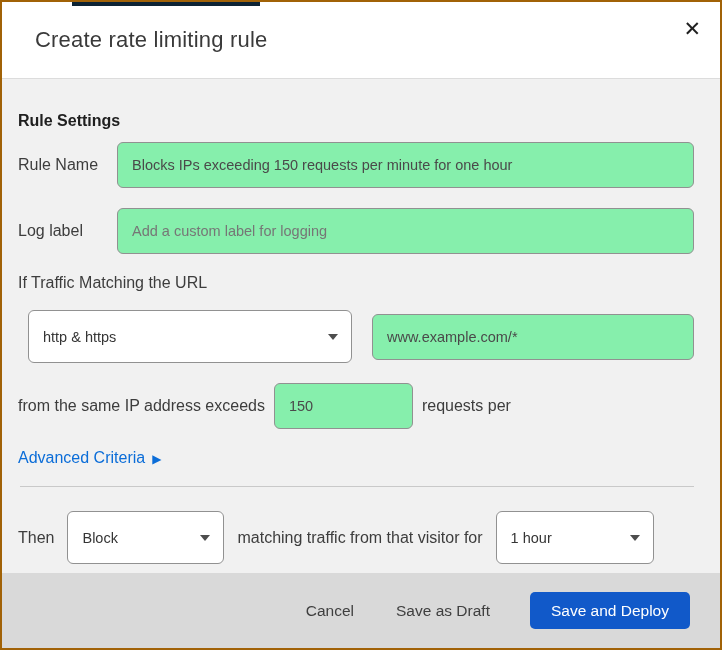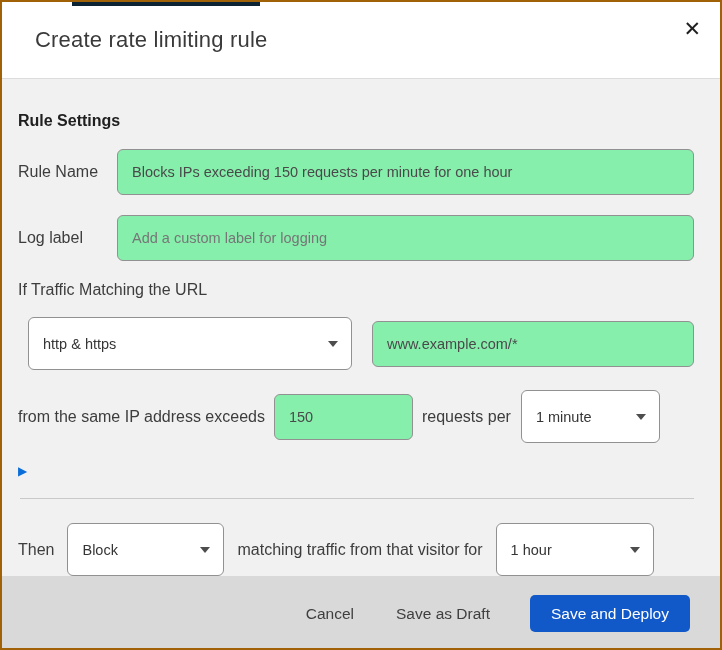--- a/index.html
+++ b/index.html
@@ -32,21 +32,21 @@
   .body{flex:1;padding:16px 26px 0 16px;}
   .section-heading{font-size:16px;font-weight:700;color:#202020;margin-top:17px;}
   .row{display:flex;align-items:center;}
   .field-label{width:99px;flex-shrink:0;font-size:16px;color:#3d3d3d;}
   .text-input{
     height:46px;border:1px solid #919191;border-radius:6px;background:#86efac;
     font-size:14.5px;color:#4a4a4a;padding:0 14px;outline:none;flex:1;min-width:0;
     font-family:"Liberation Sans",sans-serif;
   }
   .text-input::placeholder{color:#767676;opacity:1;}
-  .row-rule-name{margin-top:19px;justify-content:space-between;}
+  .row-rule-name{margin-top:12px;justify-content:space-between;}
   .row-log-label{margin-top:20px;}
   .intro-text{margin-top:20px;font-size:16px;color:#3d3d3d;}
   .row-match{margin-top:18px;margin-left:10px;gap:20px;}
   .select{
     height:53px;border:1px solid #919191;border-radius:6px;background:#fff;
     display:flex;align-items:center;justify-content:space-between;
     padding:0 13px 0 14px;font-size:14.5px;color:#353535;cursor:pointer;flex-shrink:0;
   }
   .select-scheme{width:324px;}
   .caret{width:0;height:0;border-left:5.5px solid transparent;border-right:5.5px solid transparent;border-top:6.5px solid #4d4d4d;}
@@ -107,27 +107,24 @@
         <span>http &amp; https</span>
         <span class="caret"></span>
       </div>
       <input class="text-input" type="text" value="www.example.com/*" style="">
     </div>
 
     <div class="row row-threshold">
       <span>from the same IP address exceeds</span>
       <input class="text-input num-input" type="text" value="150" style="">
       <span>requests per</span>
-      <div class="select select-period">
-        <span>1 minute</span>
-        <span class="caret"></span>
-      </div>
     </div>
 
     <a class="adv-link">
+      <span>Advanced Criteria</span>
       <span class="adv-arrow">▶</span>
     </a>
 
     <hr class="divider">
 
     <div class="row row-then">
       <span>Then</span>
       <div class="select select-action">
         <span>Block</span>
         <span class="caret"></span>

